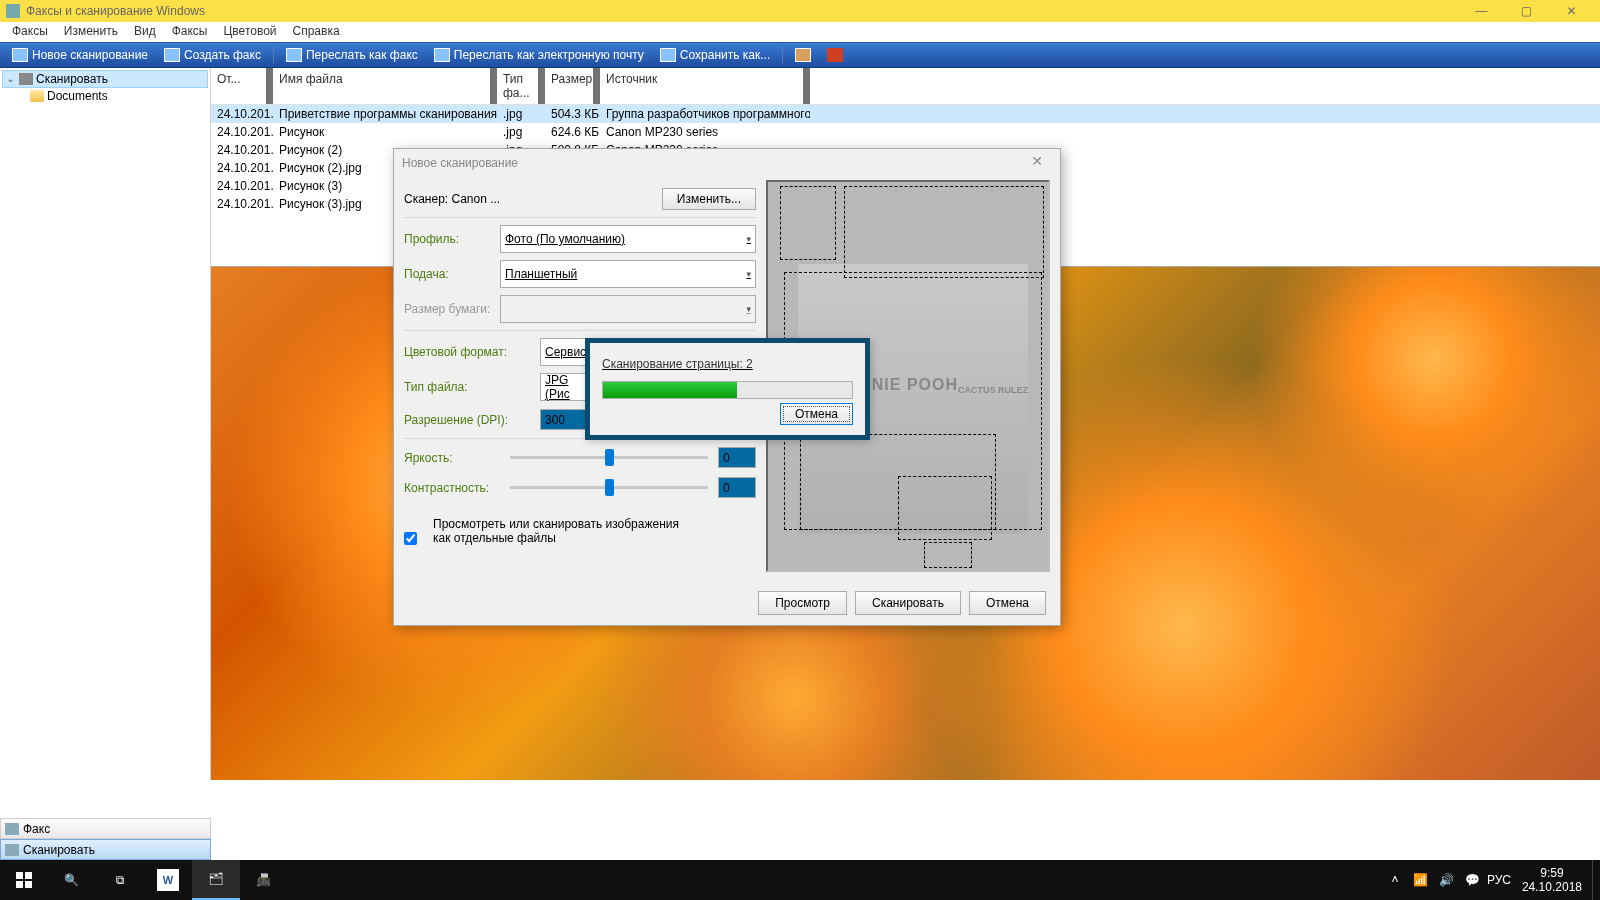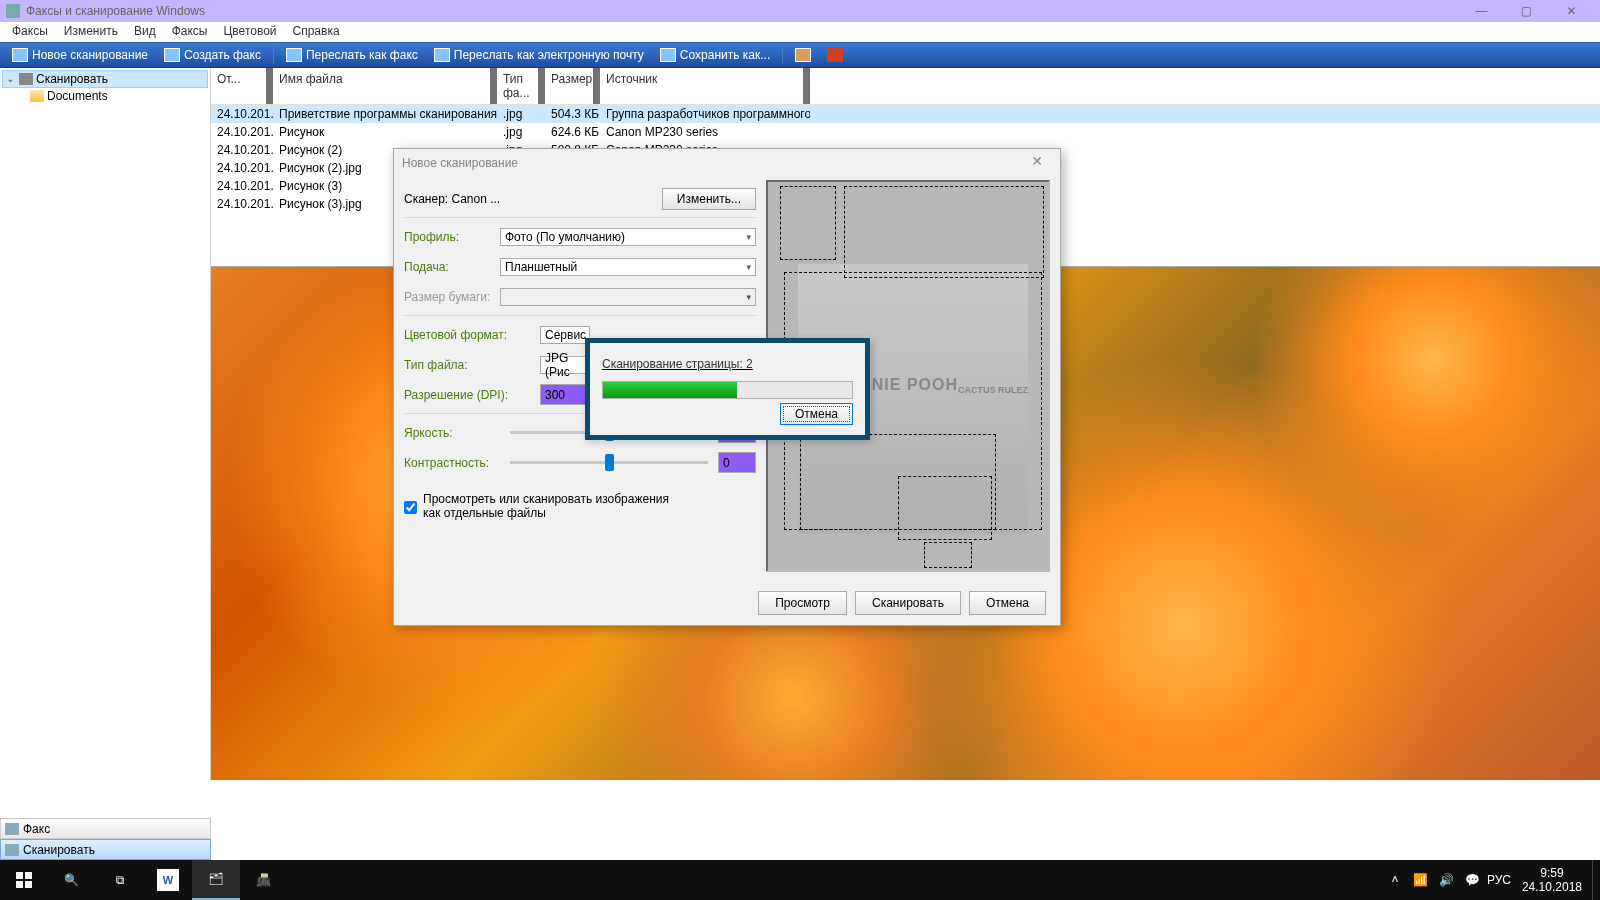--- a/index.html
+++ b/index.html
@@ -1,19 +1,19 @@
 <!DOCTYPE html>
 <html><head>
 <meta charset="utf-8">
 <style>
 * { box-sizing: border-box; margin: 0; padding: 0; font-family: "Segoe UI", Tahoma, sans-serif; font-size: 12px; }
 body { width: 1600px; height: 900px; background: #fff; overflow: hidden; position: relative; }
 
 
-.titlebar { height: 22px; background: #c4b5fd; display: flex; align-items: center; padding: 0 6px; }
+.titlebar { height: 22px; background: #fde047; display: flex; align-items: center; padding: 0 6px; }
 .titlebar .title-icon { width: 14px; height: 14px; background: #7aa; margin-right: 6px; }
 .titlebar .title { color: #666; flex: 1; }
 .titlebar .winbtn { width: 45px; height: 22px; display: flex; align-items: center; justify-content: center; color: #666; }
 
 
 .menubar { height: 20px; display: flex; padding: 0 4px; }
 .menubar .item { padding: 2px 8px; color: #333; }
 
 
 .toolbar { height: 26px; background: linear-gradient(#3b7bd4, #1e4da0); display: flex; align-items: center; padding: 0 6px; gap: 4px; border-top: 1px solid #2a5aa8; border-bottom: 1px solid #163a78; }
@@ -77,28 +77,28 @@
 .dialog { position: absolute; top: 148px; left: 393px; width: 668px; height: 478px; background: #f0f0f0; border: 1px solid #aaa; box-shadow: 3px 3px 12px rgba(0,0,0,0.3); }
 .dialog .dtitle { height: 28px; display: flex; align-items: center; padding: 0 8px; color: #888; }
 .dialog .dclose { margin-left: auto; width: 30px; height: 20px; text-align: center; color: #888; font-size: 14px; }
 .dialog .dbody { display: flex; padding: 3px 10px 0 10px; gap: 10px; }
 .dialog .dleft { width: 358px; }
 .dialog .dright { width: 284px; }
 .frow { display: flex; align-items: center; margin: 7px 0; min-height: 23px; }
 .flabel { width: 96px; color: #4d7c0f; }
 .flabel.disabled { color: #999; }
 .dbtn { background: linear-gradient(#fdfdfd, #e4e4e4); border: 1px solid #aaa; padding: 3px 14px; }
-.select { flex: 1; height: 18px; border: 1px solid #aaa; background: #fff; padding: 0 4px; display: flex; align-items: center; justify-content: space-between; }
+.select { flex: 1; height: 28px; border: 1px solid #aaa; background: #fff; padding: 0 4px; display: flex; align-items: center; justify-content: space-between; text-decoration: underline; }
 .select .arr { color: #555; font-size: 9px; }
 .select.disabled { background: #f0f0f0; color: #999; }
-.numin { width: 50px; height: 21px; border: 1px solid #aaa; background: #8b5cf6; padding: 0 4px; }
+.numin { width: 50px; height: 21px; border: 1px solid #aaa; background: #0369a1; padding: 0 4px; }
 .slider-track { flex: 1; height: 3px; background: #c8c8c8; position: relative; margin: 0 10px; }
 .slider-thumb { position: absolute; top: -7px; left: 48%; width: 9px; height: 17px; background: #0078d7; border-radius: 2px; }
 .divider { height: 1px; background: #d8d8d8; margin: 6px 0; }
-.chk { display: flex; align-items: center; gap: 6px; margin-top: 18px; }
+.chk { display: flex; align-items: flex-end; gap: 16px; margin-top: 18px; }
 .chk input { margin-top: 2px; }
 .preview-pane { width: 284px; height: 392px; border: 2px inset #bbb; background: #b8b8b8; position: relative; }
 .preview-pane .sel { position: absolute; border: 1px dashed #000; }
 .preview-pane .pooh { position: absolute; left: 30px; top: 82px; width: 230px; height: 270px; background: linear-gradient(#c9c9c9, #b0b0b0); border-radius: 3px; display: flex; flex-direction: row; align-items: center; justify-content: flex-end; color: #888; font-weight: bold; }
 .dialog .dfooter { position: absolute; bottom: 10px; right: 14px; display: flex; gap: 8px; }
 .dialog .dfooter .dbtn { padding: 4px 16px; }
 
 
 .progress-pop { position: absolute; top: 338px; left: 585px; width: 285px; height: 102px; background: #f0f0f0; border: 5px solid #0c4a6e; padding: 14px 12px 10px 12px; box-shadow: 2px 2px 8px rgba(0,0,0,0.2); text-decoration: underline; }
 .progress-pop .ptxt { margin-bottom: 10px; color: #333; }

